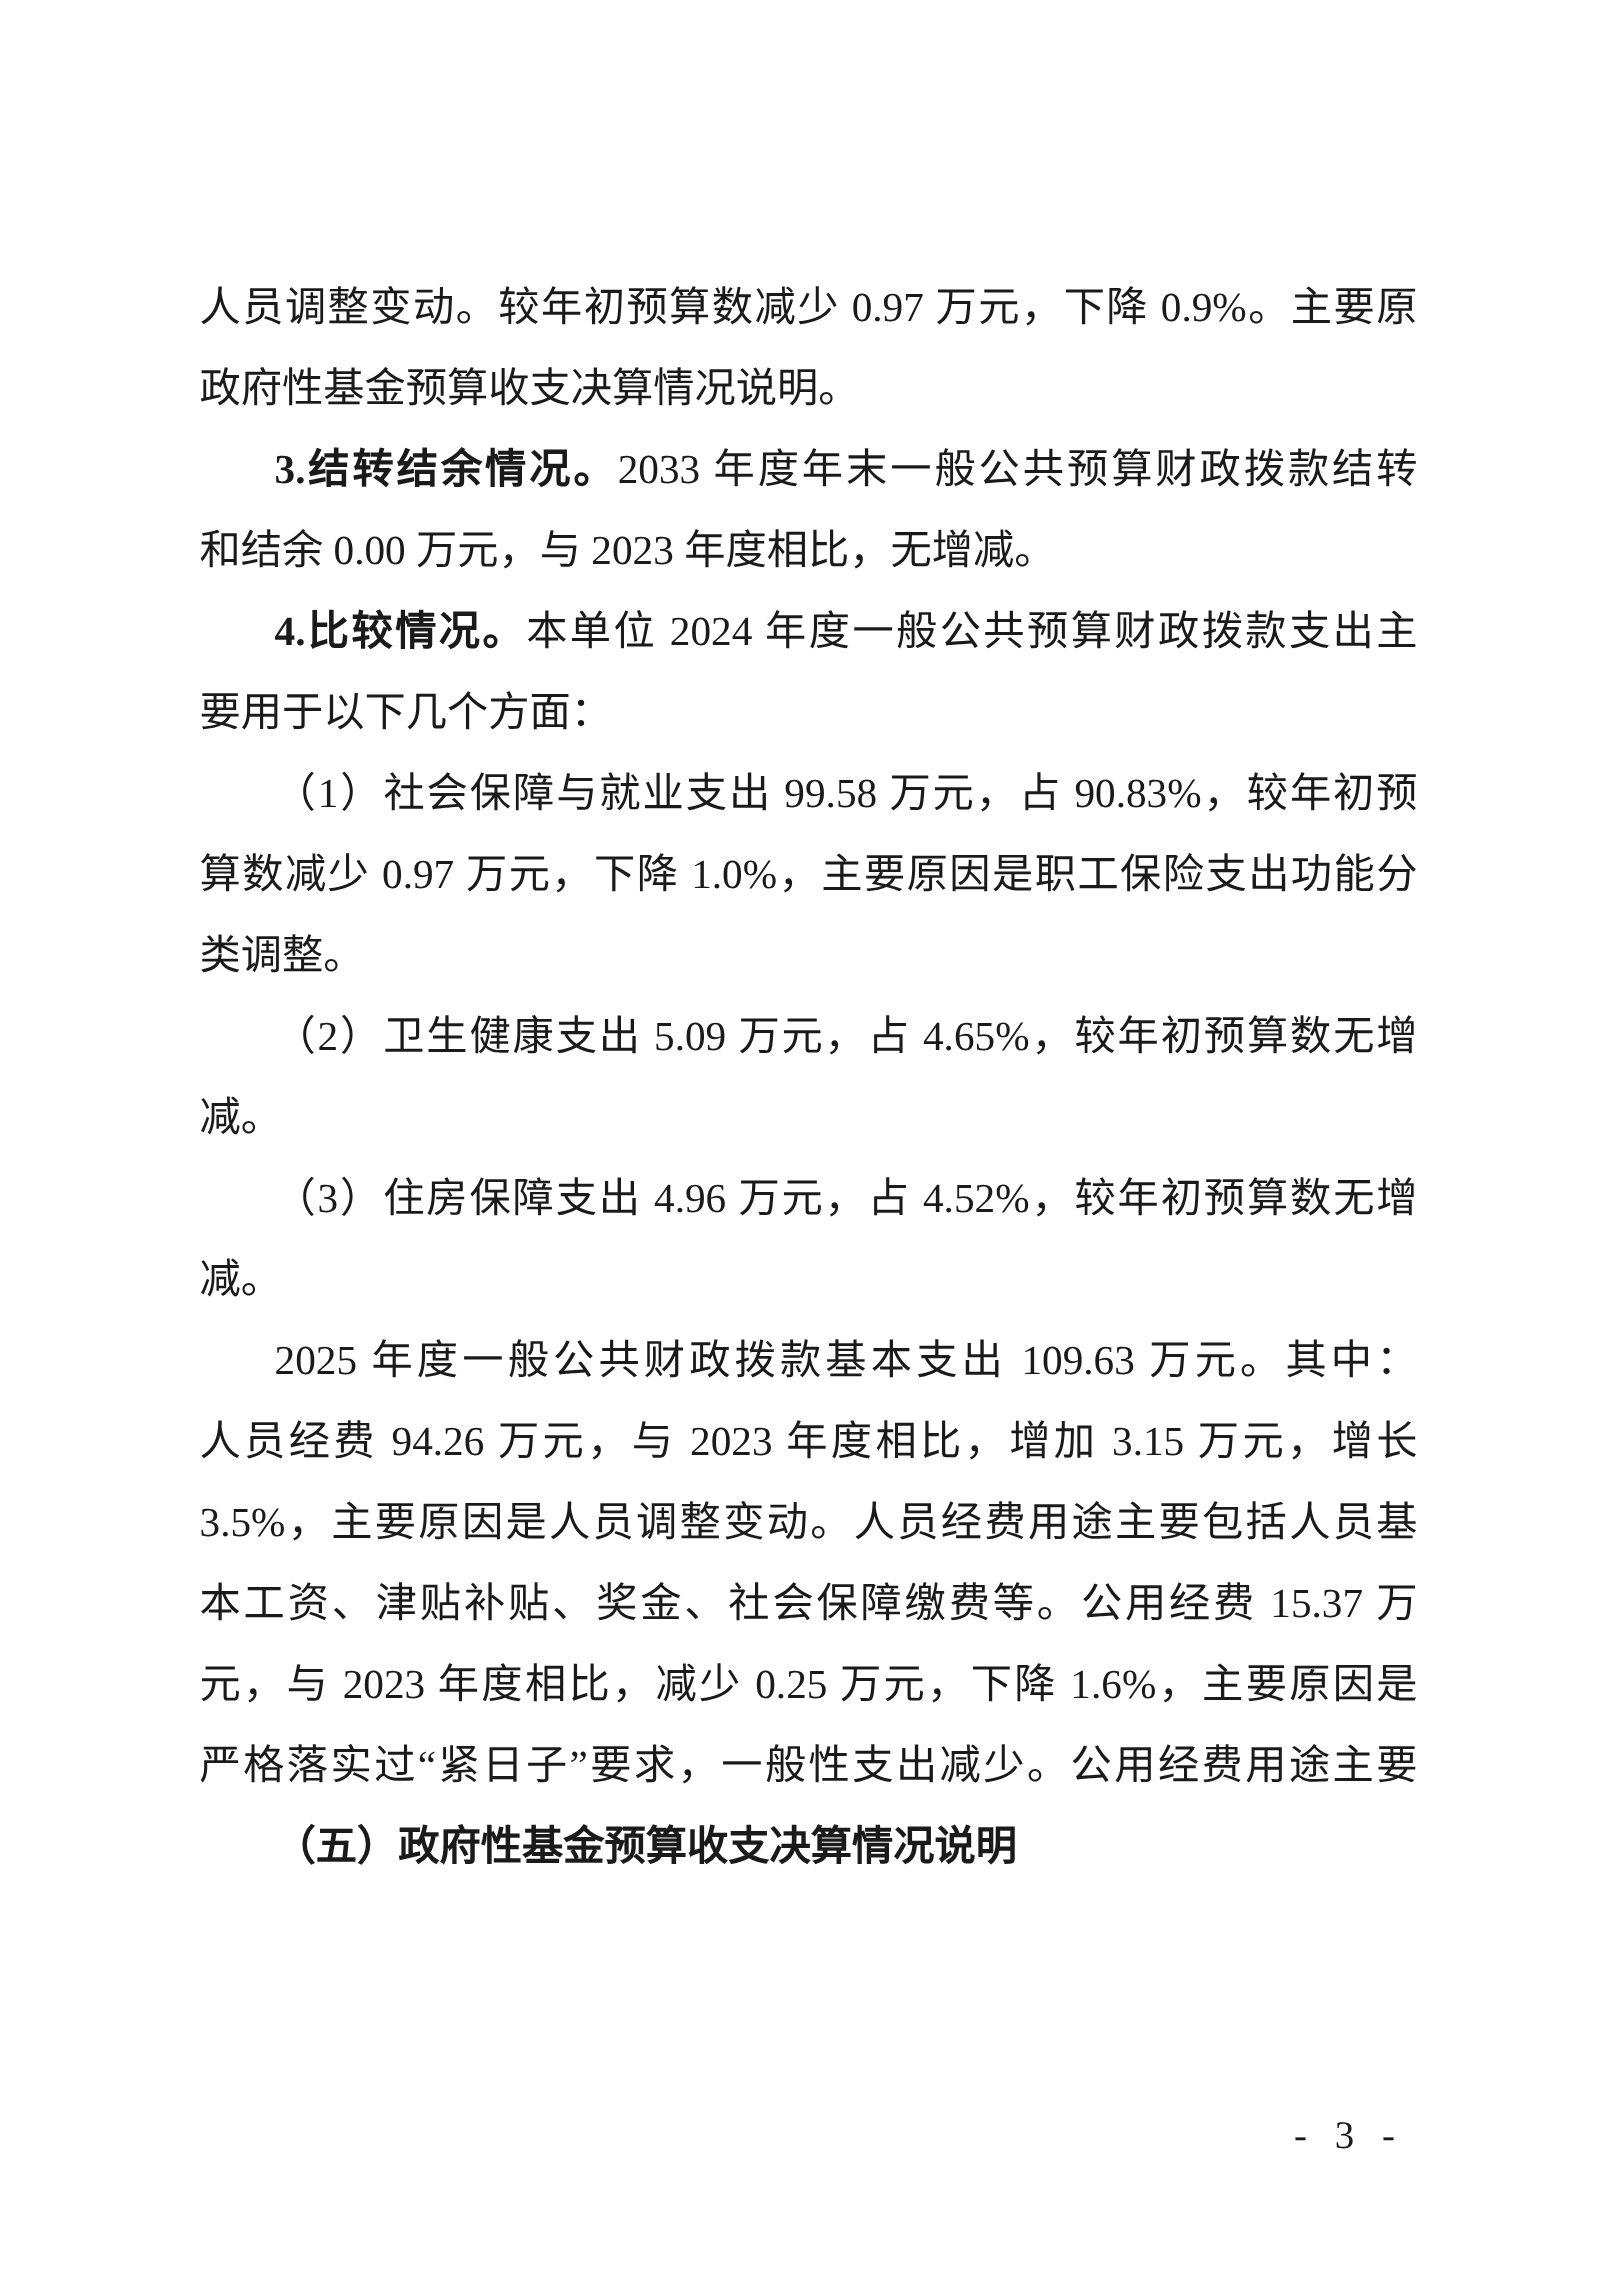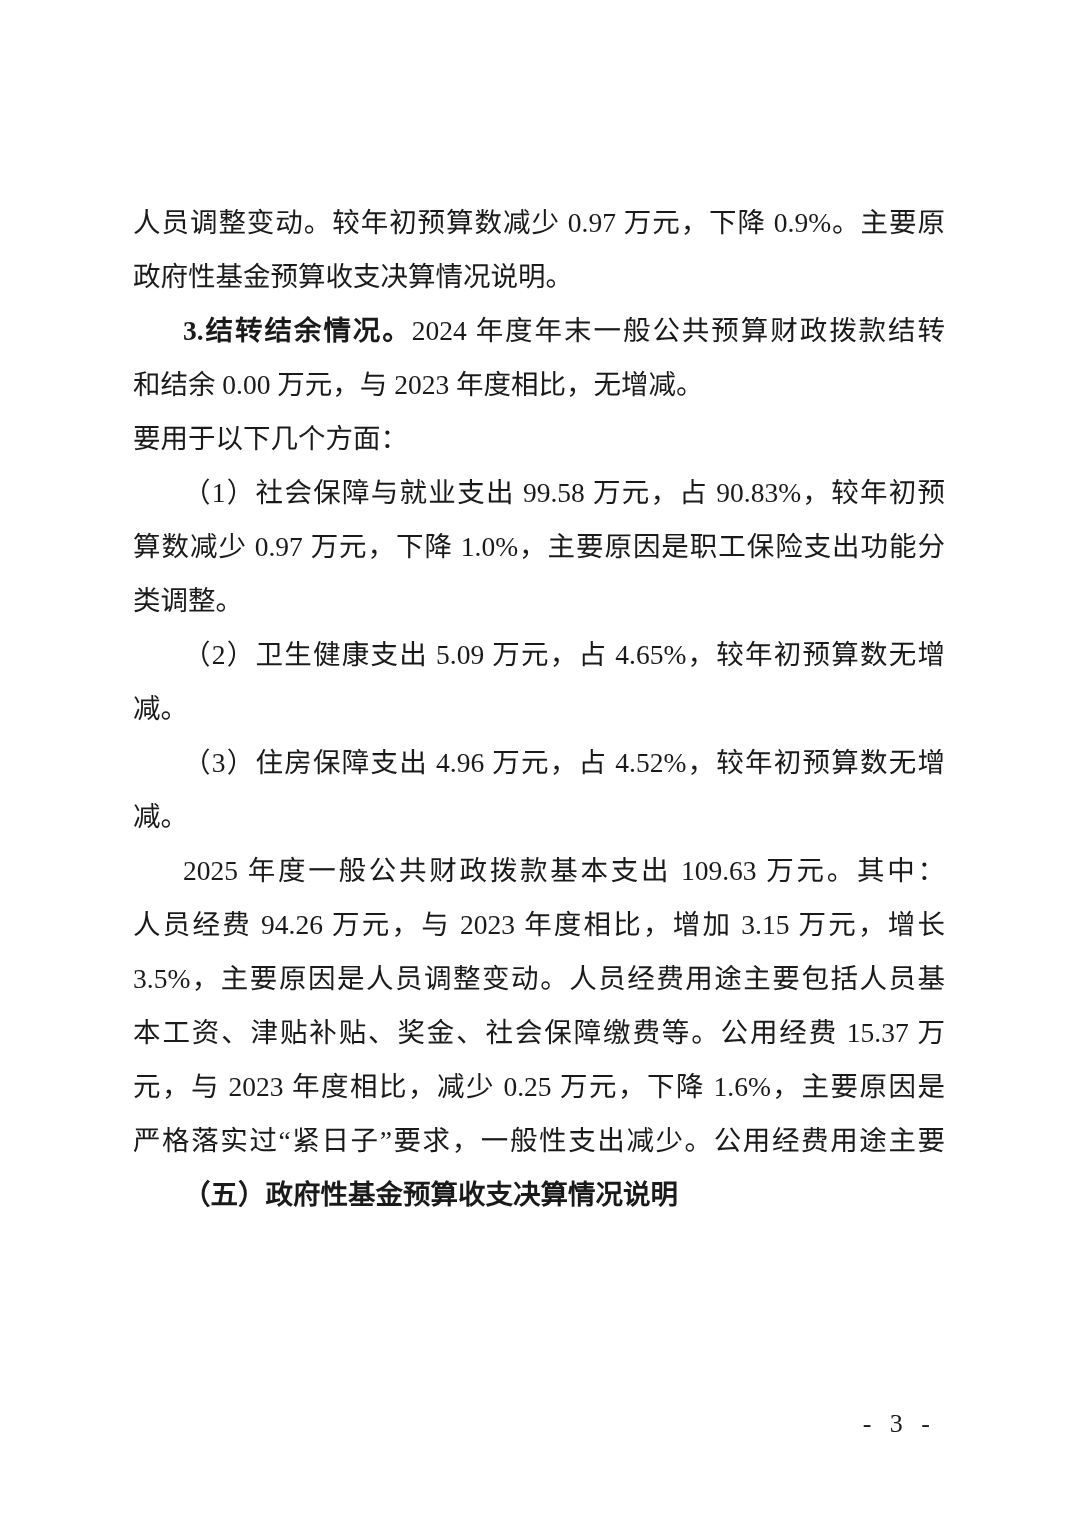--- a/index.html
+++ b/index.html
@@ -16,21 +16,21 @@
     color: #1a1a1a;
   }
   .sheet {
     position: absolute;
     inset: 0;
     background: #ffffff;
   }
   .content {
     position: absolute;
     left: 133px;
-    top: 196px;
+    top: 178px;
     width: 812px;
   }
   .line {
     font-size: 27.5px;
     line-height: 54px;
     height: 54px;
     text-align: justify;
     white-space: normal;
   }
   .line.j {
@@ -55,23 +55,24 @@
 </style>
 </head>
 <body>
 
 <div class="sheet">
   <main class="content">
 
     <div class="line j">人员调整变动。较年初预算数减少 0.97 万元，下降 0.9%。主要原</div>
     <div class="line">政府性基金预算收支决算情况说明。</div>
 
-    <div class="line j ind"><span class="b">3.结转结余情况。</span><span>2024 年度年末一般公共预算财政拨款结转</span></div>
+    <div class="line j ind"><span class="b">3.结转结余情况。</span><span>2033 年度年末一般公共预算财政拨款结转</span></div>
     <div class="line">和结余 0.00 万元，与 2023 年度相比，无增减。</div>
 
+    <div class="line j ind"><span class="b">4.比较情况。</span><span>本单位 2024 年度一般公共预算财政拨款支出主</span></div>
     <div class="line">要用于以下几个方面：</div>
 
     <div class="line j ind">（1）社会保障与就业支出 99.58 万元，占 90.83%，较年初预</div>
     <div class="line j">算数减少 0.97 万元，下降 1.0%，主要原因是职工保险支出功能分</div>
     <div class="line">类调整。</div>
 
     <div class="line j ind">（2）卫生健康支出 5.09 万元，占 4.65%，较年初预算数无增</div>
     <div class="line">减。</div>
 
     <div class="line j ind">（3）住房保障支出 4.96 万元，占 4.52%，较年初预算数无增</div>

